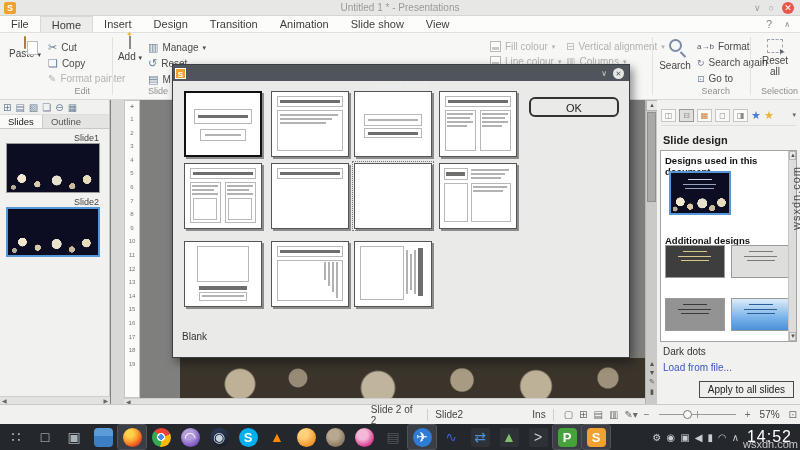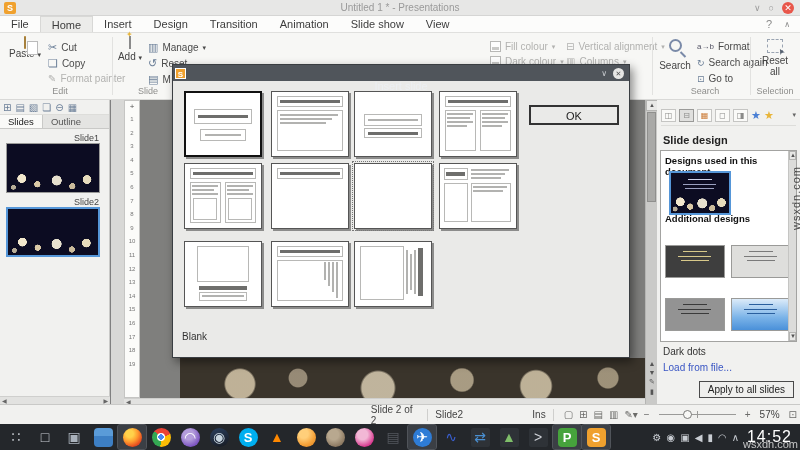--- a/index.html
+++ b/index.html
@@ -16,21 +16,21 @@
   .wc-close{width:12px;height:12px;background:#e8564a;border-radius:50%;color:#fff !important;
     text-align:center;line-height:12px;font-size:8px;}
   
   .menubar{position:absolute;left:0;top:16px;width:800px;height:17px;background:#fcfcfb;border-bottom:1px solid #e0e0de;display:flex;align-items:stretch;}
   .mtab{padding:2px 11px;line-height:13px;color:#3c3c3c;font-size:11px;}
   .mtab.active{background:#ececea;border:1px solid #d8d8d6;border-bottom:none;}
   .menu-right{margin-left:auto;display:flex;gap:12px;padding-right:10px;color:#8a8a8a;align-items:center;}
   
   .ribbon{position:absolute;left:0;top:33px;width:800px;height:67px;background:#f7f7f5;border-bottom:1px solid #d9d9d7;}
   .rdiv{position:absolute;top:4px;height:58px;width:1px;background:#e2e2e0;}
-  .glabel{position:absolute;font-size:9px;color:#8e8e8c;bottom:3px;text-align:center;}
+  .glabel{position:absolute;font-size:9px;color:#8e8e8c;bottom:3px;text-align:right;}
   .bigbtn{position:absolute;text-align:center;color:#444;font-size:10px;}
   .smallrow{position:absolute;display:flex;align-items:center;gap:4px;color:#4a4a4a;font-size:10px;white-space:nowrap;}
   .smallrow.disabled{color:#b2b2b0;text-align:right;}
   .ric{font-size:11px;color:#6b7f98;}
   .clipboard{width:15px;height:19px;margin:0 auto;background:#e0b465;border:1px solid #a6803c;border-radius:2px;position:relative;}
   .clipboard:after{content:"";position:absolute;left:2px;top:4px;width:9px;height:12px;background:#fff;border:1px solid #bbb;}
   .addslide{width:17px;height:14px;margin:0 auto;background:#fff;border:1px solid #8a8a8a;position:relative;}
   .addslide:after{content:"✦";position:absolute;left:-4px;top:-7px;color:#e8b53a;font-size:8px;}
   .combo{position:absolute;height:16px;background:#fff;border:1px solid #ababa9;font-size:10px;color:#222;
     padding:1px 3px;line-height:12px;}
@@ -250,21 +250,21 @@
       </div>
 
     <div class="shapebtn"></div>
     <div class="smallrow disabled" style="left:490px;top:8px;">
         <span class="colicon"></span>
         <span>Fill colour</span>
         <span style="font-size:7px;">▾</span>
       </div>
     <div class="smallrow disabled" style="left:490px;top:23px;">
         <span class="colicon"></span>
-        <span>Dark colour</span>
+        <span>Line colour</span>
         <span style="font-size:7px;">▾</span>
       </div>
     <div class="smallrow disabled" style="left:566px;top:8px;">
         <span>⊟</span>
         <span>Vertical alignment</span>
         <span style="font-size:7px;">▾</span>
       </div>
     <div class="smallrow disabled" style="left:566px;top:23px;">
         <span>▥</span>
         <span>Columns</span>
@@ -381,21 +381,21 @@
         <span class="sb-dd">▾</span>
       </div>
     <div class="sb-header">Slide design</div>
     <div class="sb-listbox">
       <div class="sb-sec" style="top:4px;">Designs used in this document</div>
       <div class="design-thumb bokeh selected" style="left:8px;top:20px;width:62px;height:44px;">
         <div class="dl" style="top:6px;width:40%;left:30%;background:#cfd3e8;"></div>
         <div class="dl" style="top:11px;width:58%;background:#9aa0c0;"></div>
         <div class="dl" style="top:15px;width:50%;left:24%;background:#9aa0c0;"></div>
       </div>
-      <div class="sb-sec" style="top:62px;">Additional designs</div>
+      <div class="sb-sec" style="top:84px;">Additional designs</div>
       <div id="sb-designs">
           <div class="design-thumb" style="left:4px;top:94px;width:60px;height:33px;background:#3e3e3e;">
      <div class="dl" style="top:5px;width:40%;left:30%;background:#d8c98a;"></div>
      <div class="dl" style="top:10px;width:58%;background:#d8c98a;"></div>
      <div class="dl" style="top:14px;width:48%;left:26%;background:#d8c98a;"></div>
    </div>
           <div class="design-thumb" style="left:70px;top:94px;width:60px;height:33px;background:#dededc;">
      <div class="dl" style="top:5px;width:40%;left:30%;background:#7a7a7a;"></div>
      <div class="dl" style="top:10px;width:58%;background:#7a7a7a;"></div>
      <div class="dl" style="top:14px;width:48%;left:26%;background:#7a7a7a;"></div>
@@ -511,21 +511,21 @@
           <div class="lt-el lt-t" style="left:52px;top:20px;width:2px;height:18px;"></div>
         </div>
         <div class="layout-thumb" style="left:181px;top:176px;">
           <div class="lt-el lt-b" style="left:5px;top:4px;width:44px;height:54px;"></div>
           <div class="lt-el lt-t" style="left:51px;top:8px;width:2px;height:44px;"></div>
           <div class="lt-el lt-t" style="left:55px;top:12px;width:2px;height:36px;"></div>
           <div class="lt-el lt-t" style="left:59px;top:8px;width:2px;height:44px;"></div>
           <div class="lt-el lt-d" style="left:63px;top:6px;width:5px;height:48px;"></div>
         </div>
       </div>
-    <div class="dlg-btn default" style="top:40px;">OK</div>
+    <div class="dlg-btn default" style="top:32px;border-radius:6px;">OK</div>
     <div class="dlg-blank-label">Blank</div>
   </div>
 
   <div class="statusbar">
     <div style="width:375px;"></div>
     <span>Slide 2 of 2</span>
     <div class="sb-sep"></div>
     <span>Slide2</span>
     <div style="width:70px;"></div>
     <span>Ins</span>

